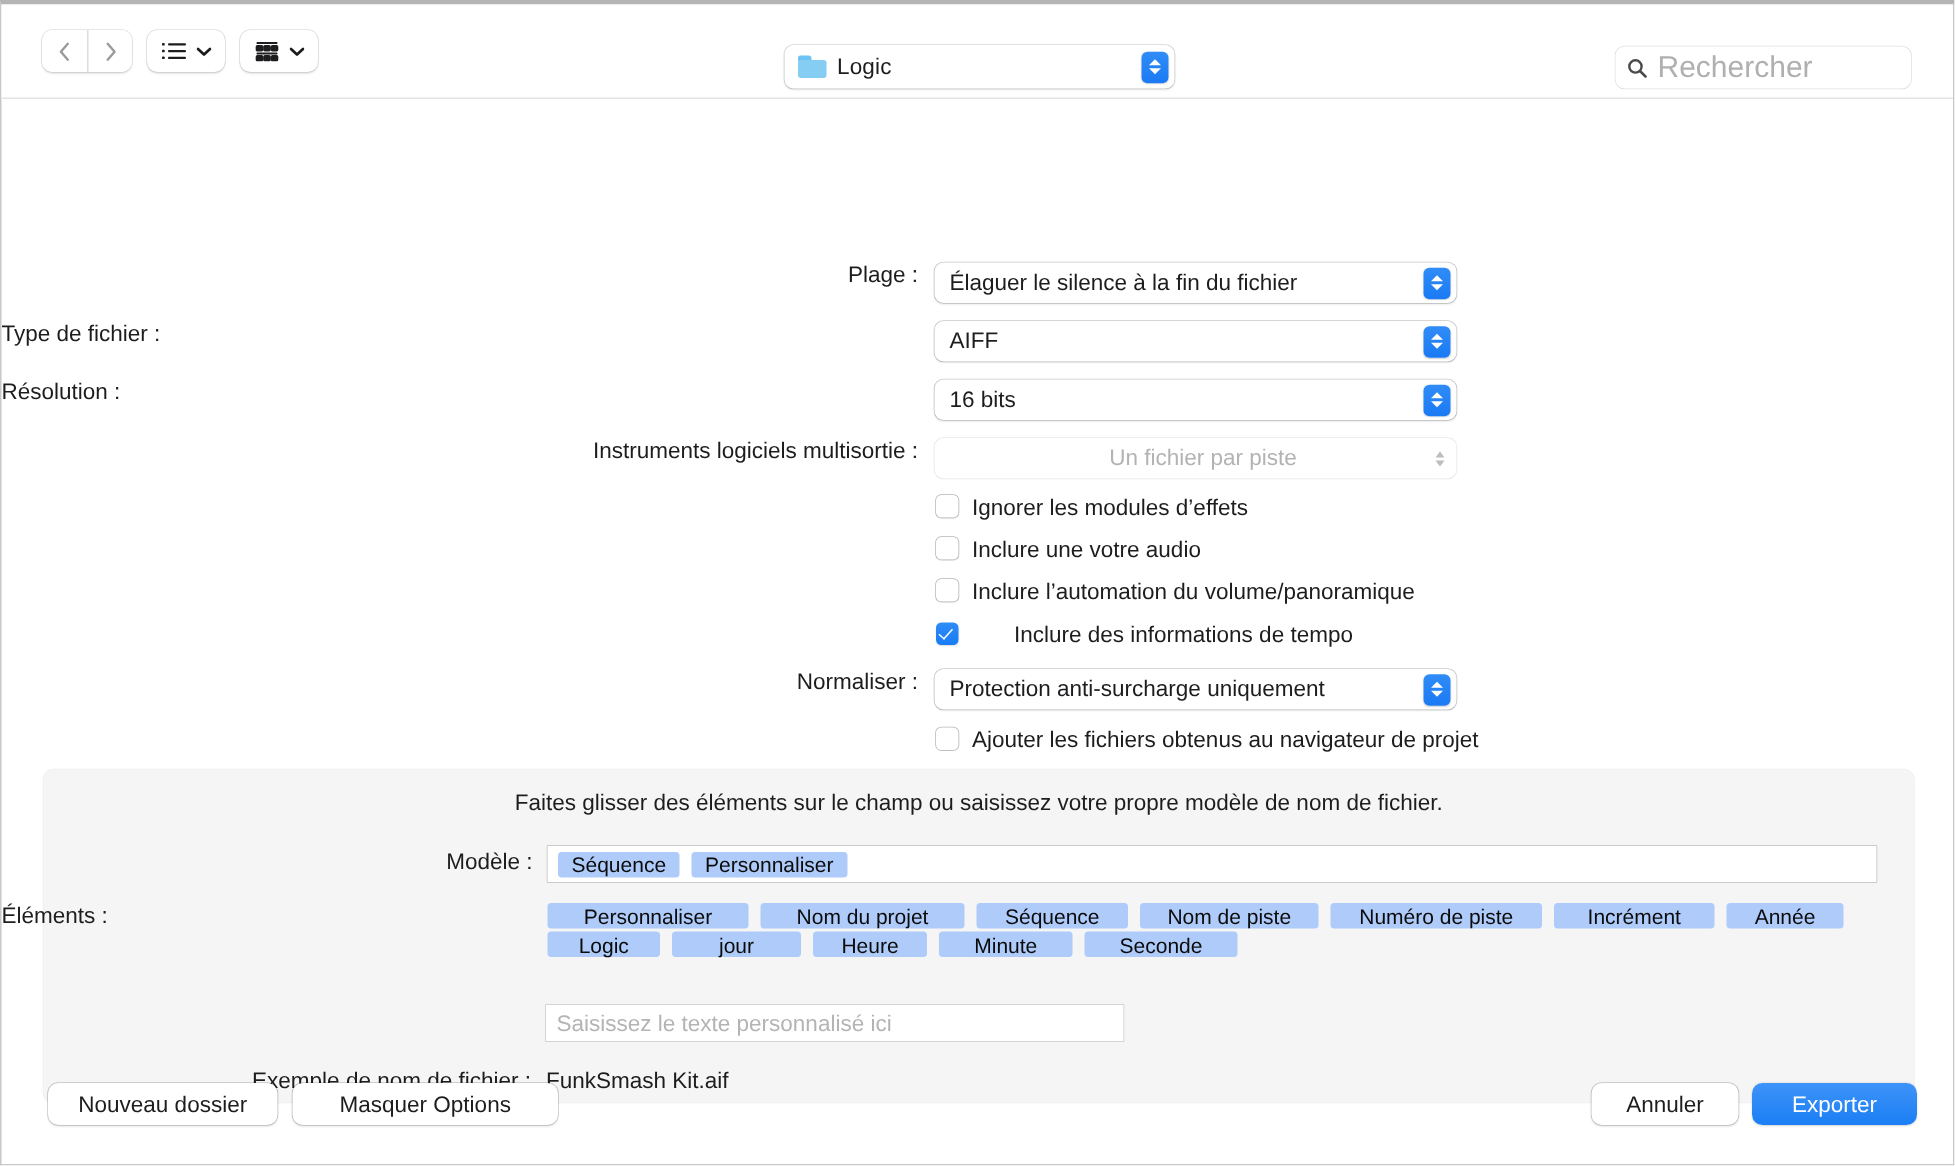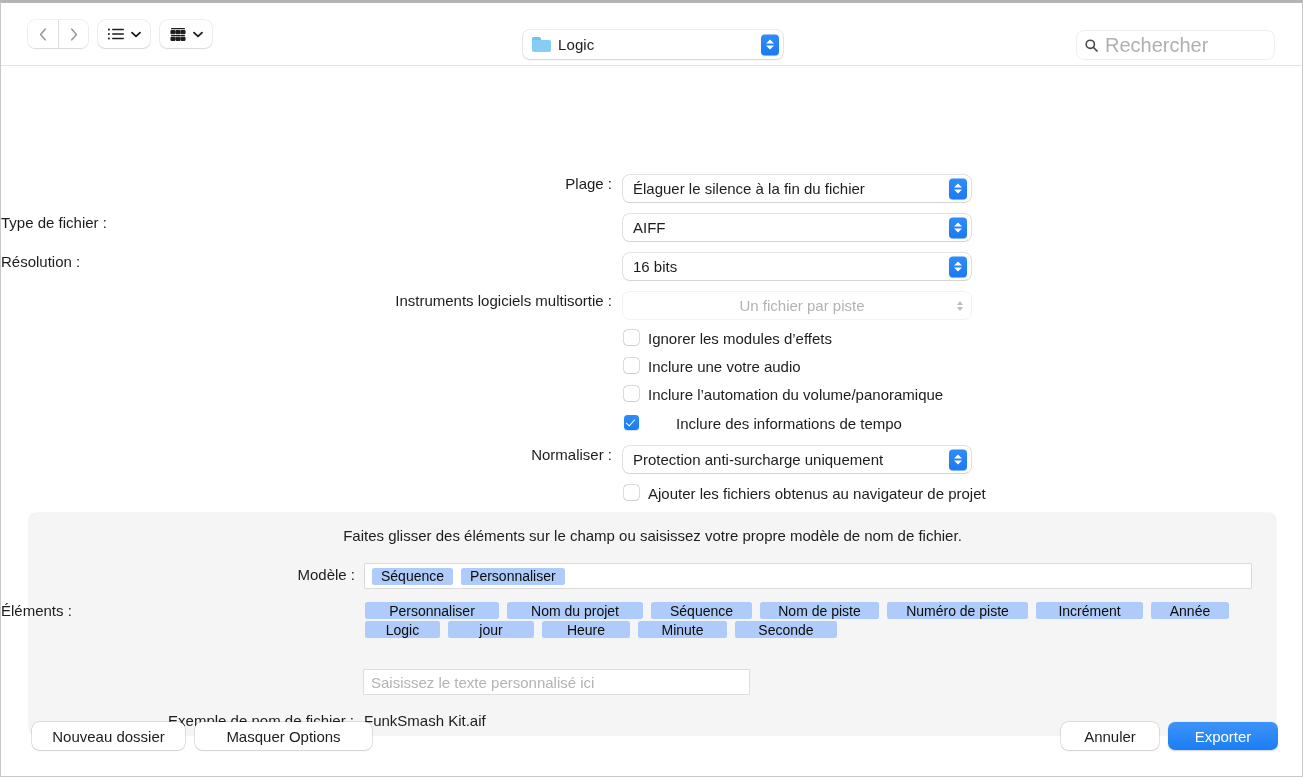--- a/index.html
+++ b/index.html
@@ -380,21 +380,21 @@
       <span class="tok" style="width:101px">Séquence</span>
       <span class="tok" style="width:119px">Nom de piste</span>
       <span class="tok" style="width:141px">Numéro de piste</span>
       <span class="tok" style="width:107px">Incrément</span>
       <span class="tok" style="width:78px">Année</span>
     </div>
 
     <div id="elemrow2">
       <span class="tok" style="width:75px">Logic</span>
       <span class="tok" style="width:86px">jour</span>
-      <span class="tok" style="width:88px">Heure</span>
+      <span class="tok" style="width:76px">Heure</span>
       <span class="tok" style="width:89px">Minute</span>
       <span class="tok" style="width:102px">Seconde</span>
     </div>
 
     <div id="customfield">
       <span>Saisissez le texte personnalisé ici</span>
     </div>
 
     <div class="row" style="left:0;top:646px;width:353px;justify-content:flex-end;">
       <span class="lbl">Exemple de nom de fichier :</span>

